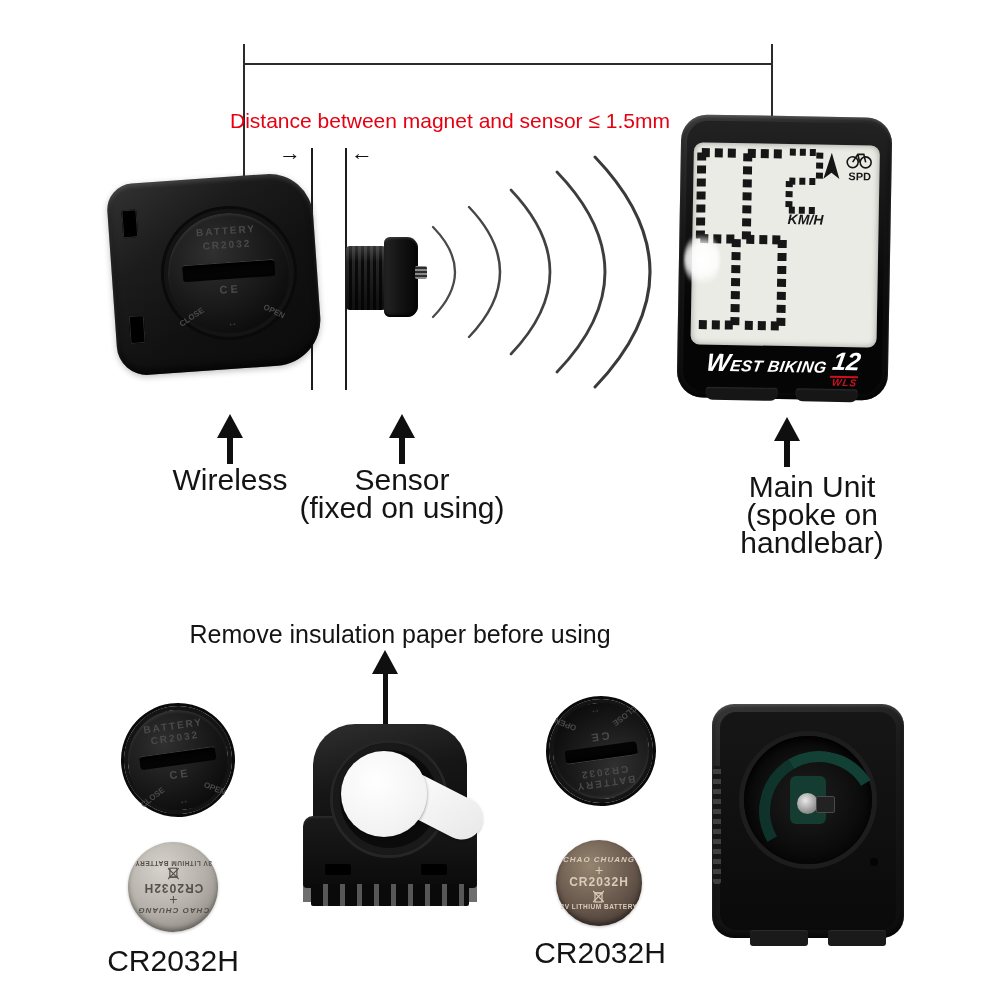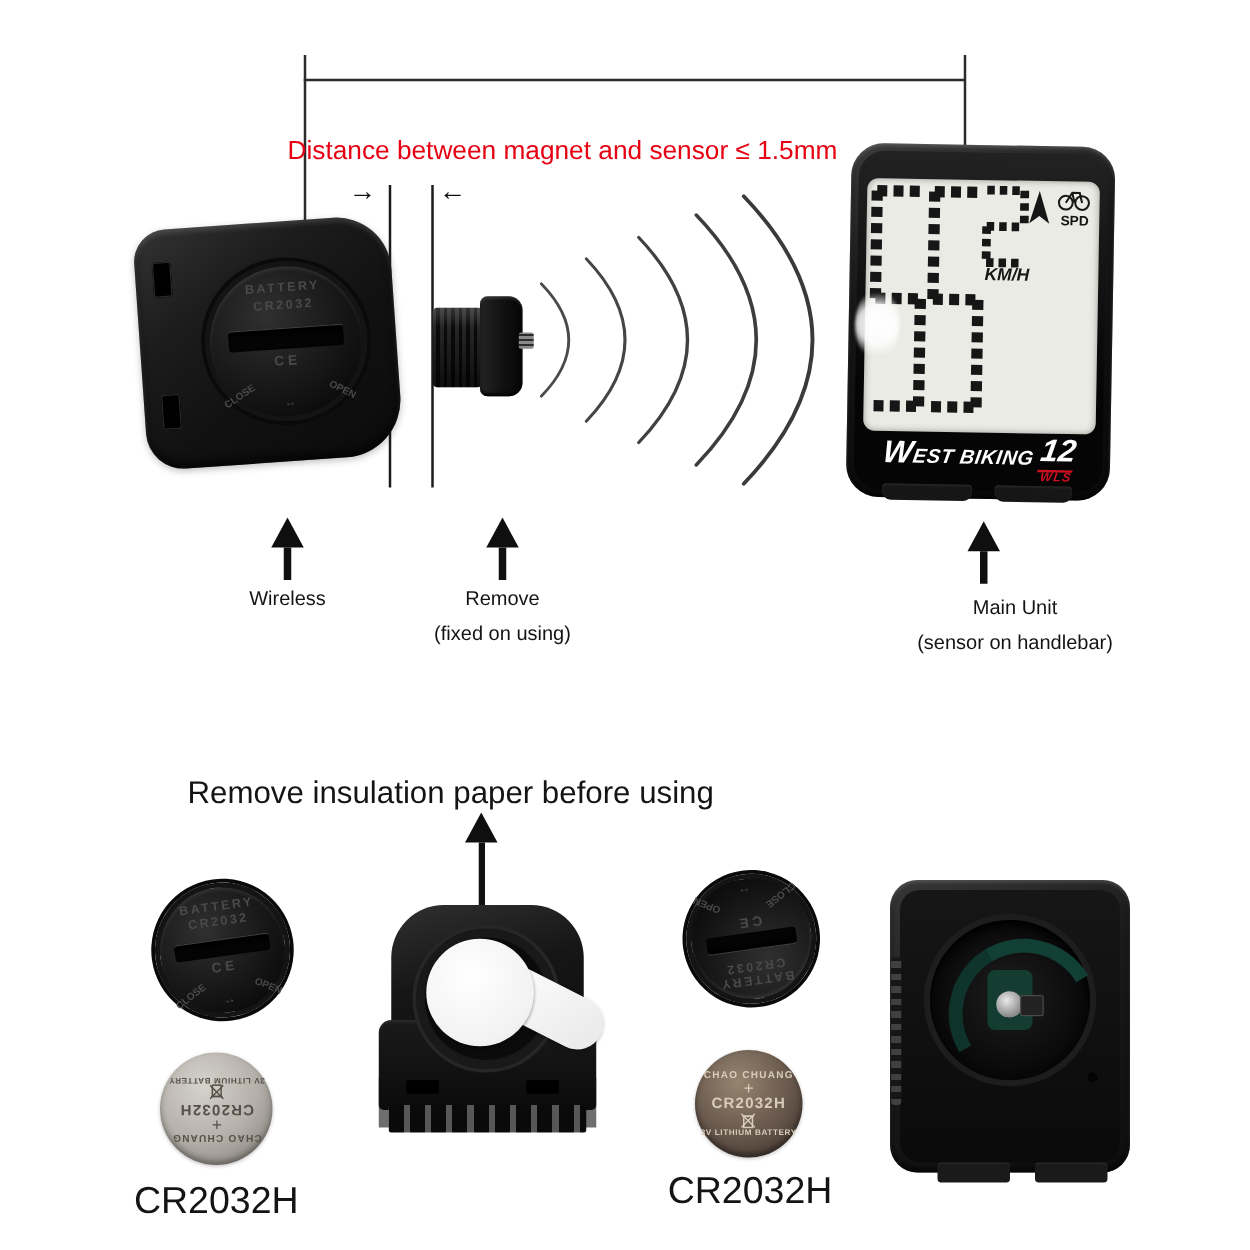--- a/index.html
+++ b/index.html
@@ -77,35 +77,35 @@
   .wls{font-style:italic;font-weight:bold;color:#cf1021;font-size:10px;letter-spacing:1px;}
   .ubtn{top:272px;height:13px;background:#161616;border-radius:3px 3px 7px 7px;
     box-shadow:inset 0 1px 2px rgba(255,255,255,.1);}
   .ubtn.b1{left:29px;width:72px;} .ubtn.b2{left:119px;width:62px;}
 
   
   .uparrow{display:flex;flex-direction:column;align-items:center;}
   .uparrow .head{width:0;height:0;border-left:13px solid transparent;border-right:13px solid transparent;
     border-bottom:24px solid #0f0f0f;}
   .uparrow .shaft{width:6px;height:26px;background:#0f0f0f;}
-  .callout{text-align:center;font-size:16px;color:#141414;line-height:28px;}
-
-  
-  .btitle{left:150px;top:620px;width:500px;text-align:left;font-size:25px;color:#141414;}
+  .callout{text-align:center;font-size:30px;color:#141414;line-height:28px;}
+
+  
+  .btitle{left:150px;top:620px;width:500px;text-align:center;font-size:25px;color:#141414;}
 
   .battery{border-radius:50%;display:flex;align-items:center;justify-content:center;}
   .battery .face{display:flex;flex-direction:column;align-items:center;line-height:1.25;}
   .battery.silver{background:radial-gradient(circle at 38% 30%,#d6d3cc,#b4b0a9 52%,#8e8a83 85%);
     box-shadow:inset 0 -3px 5px rgba(0,0,0,.35),0 1px 3px rgba(0,0,0,.25);}
   .battery.silver .face{color:#55514a;transform:rotate(180deg);}
   .battery.brown{background:radial-gradient(circle at 40% 30%,#95College846f,#66564b 55%,#463a31 88%);
     box-shadow:inset 0 -3px 5px rgba(0,0,0,.45),0 1px 3px rgba(0,0,0,.25);}
   .battery.brown{background:radial-gradient(circle at 40% 30%,#95846f,#66564b 55%,#463a31 88%);}
   .battery.brown .face{color:#d9ccba;}
-  .bat-brand{font-size:8px;letter-spacing:1px;font-weight:bold;}
+  .bat-brand{font-size:8px;letter-spacing:1px;font-weight:bold;font-style:italic;}
   .bat-plus{font-size:14px;line-height:10px;}
   .bat-model{font-size:12px;font-weight:bold;letter-spacing:1px;}
   .bat-spec{font-size:6.5px;letter-spacing:.5px;font-weight:bold;}
   .cr-label{font-size:30px;color:#141414;text-align:center;}
 
   
   .mount{left:303px;top:724px;width:174px;height:184px;}
   .mount-top{left:10px;top:0;width:154px;height:122px;border-radius:42px 42px 18px 18px;
     background:linear-gradient(165deg,#2f2f2f,#161616 45%,#0c0c0c);}
   .mount-bot{left:0;top:92px;width:174px;height:72px;border-radius:10px 10px 4px 4px;
@@ -248,26 +248,26 @@
   </div>
   <div class="abs uparrow" style="left:774px;top:417px;">
     <div class="head"></div>
       <div class="shaft"></div>
   </div>
 
   <div class="abs callout" style="left:55px;top:466px;width:350px;">
     <div>Wireless</div>
   </div>
   <div class="abs callout" style="left:292px;top:466px;width:220px;">
-    <div>Remove</div>
+    <div>Sensor</div>
     <div>(fixed on using)</div>
   </div>
   <div class="abs callout" style="left:684px;top:473px;width:256px;">
     <div>Main Unit</div>
-    <div>(sensor on handlebar)</div>
+    <div>(spoke on handlebar)</div>
   </div>
 
   <div class="abs btitle">Remove insulation paper before using</div>
   <div class="abs uparrow" style="left:372px;top:650px;">
     <div class="head"></div>
     <div class="shaft" style="height:70px;width:5px;"></div>
   </div>
 
   <div class="abs bcover" style="left:124px;top:706px;width:100px;height:100px;transform:rotate(-8deg);">
     <div class="abs ctxt l1">BATTERY</div>

